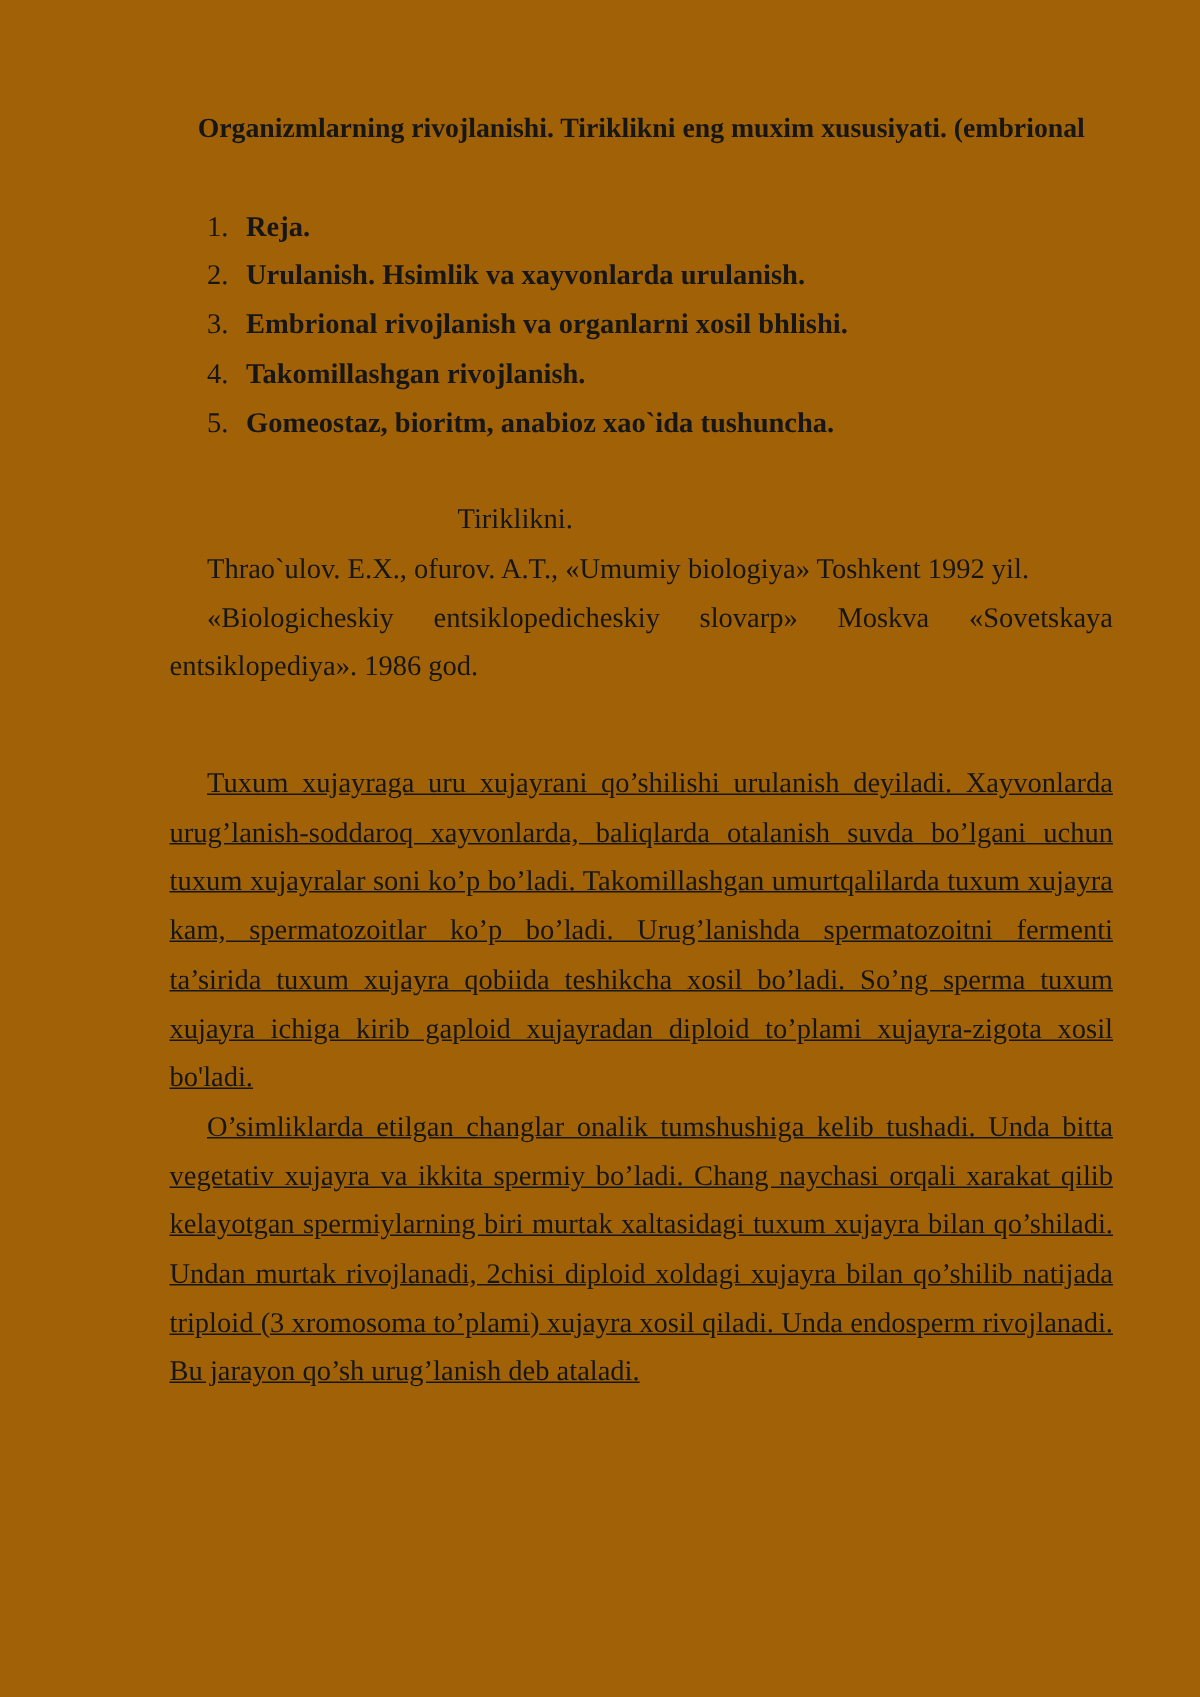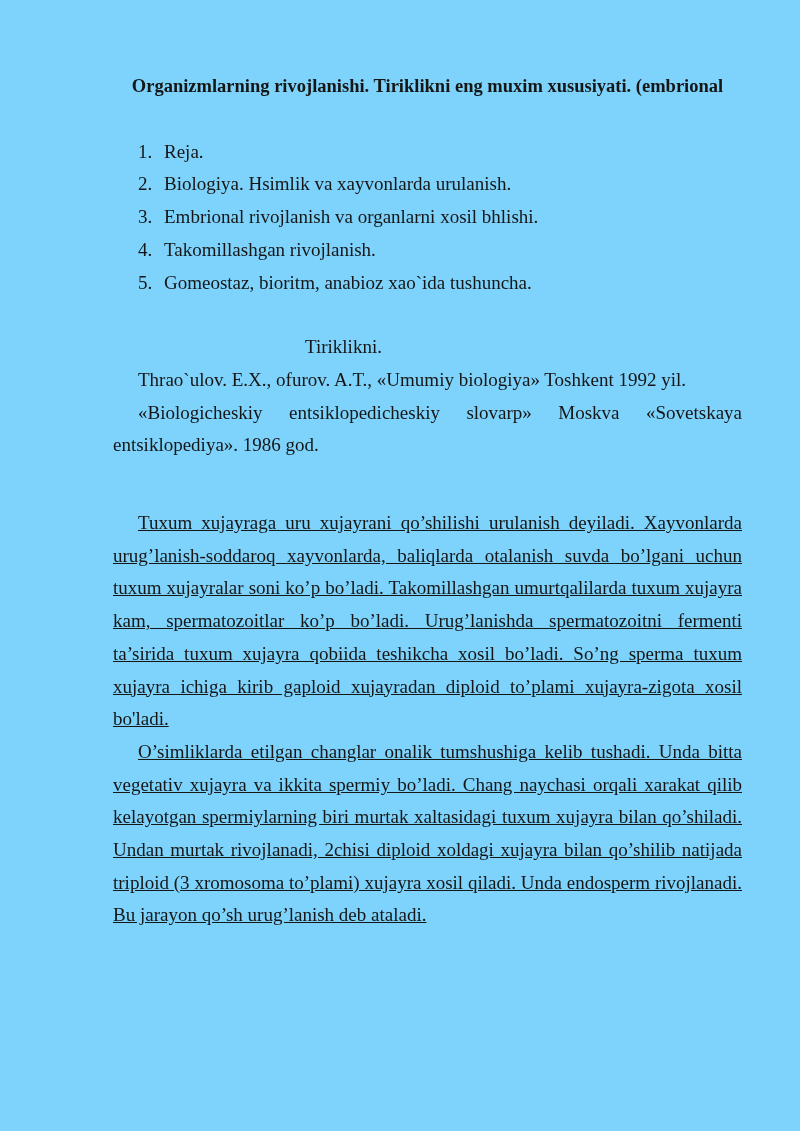--- a/index.html
+++ b/index.html
@@ -4,21 +4,21 @@
 <style>
   html, body {
     margin: 0;
     padding: 0;
     background: #ffffff;
   }
   .page {
     position: relative;
     width: 800px;
     height: 1131px;
-    background: #7dd3fc;
+    background: #a16207;
     overflow: hidden;
     font-family: "Liberation Serif", "DejaVu Serif", serif;
     font-size: 19px;
     line-height: 32.7px;
     color: #161616;
   }
   .content {
     margin-left: 113px;
     margin-right: 58px;
     padding-top: 70px;
@@ -39,20 +39,21 @@
   .plan-item {
     display: flex;
     padding-left: 25px;
   }
   .plan-item .num {
     width: 26px;
     flex-shrink: 0;
   }
   .plan-item .txt {
     flex: 1;
+    font-weight: bold;
   }
   .refs-heading {
     margin-top: 32px;
     padding-left: 192px;
   }
   .ref-para {
     text-align: justify;
     text-indent: 25px;
   }
   .body-para {
@@ -74,21 +75,21 @@
       <div class="tline">Organizmlarning rivojlanishi. Tiriklikni eng muxim xususiyati. (embrional</div>
     </div>
 
     <div class="plan-list">
       <div class="plan-item">
         <span class="num">1.</span>
         <span class="txt">Reja.</span>
       </div>
       <div class="plan-item">
         <span class="num">2.</span>
-        <span class="txt">Biologiya. Hsimlik va xayvonlarda urulanish.</span>
+        <span class="txt">Urulanish. Hsimlik va xayvonlarda urulanish.</span>
       </div>
       <div class="plan-item">
         <span class="num">3.</span>
         <span class="txt">Embrional rivojlanish va organlarni xosil bhlishi.</span>
       </div>
       <div class="plan-item">
         <span class="num">4.</span>
         <span class="txt">Takomillashgan rivojlanish.</span>
       </div>
       <div class="plan-item">

